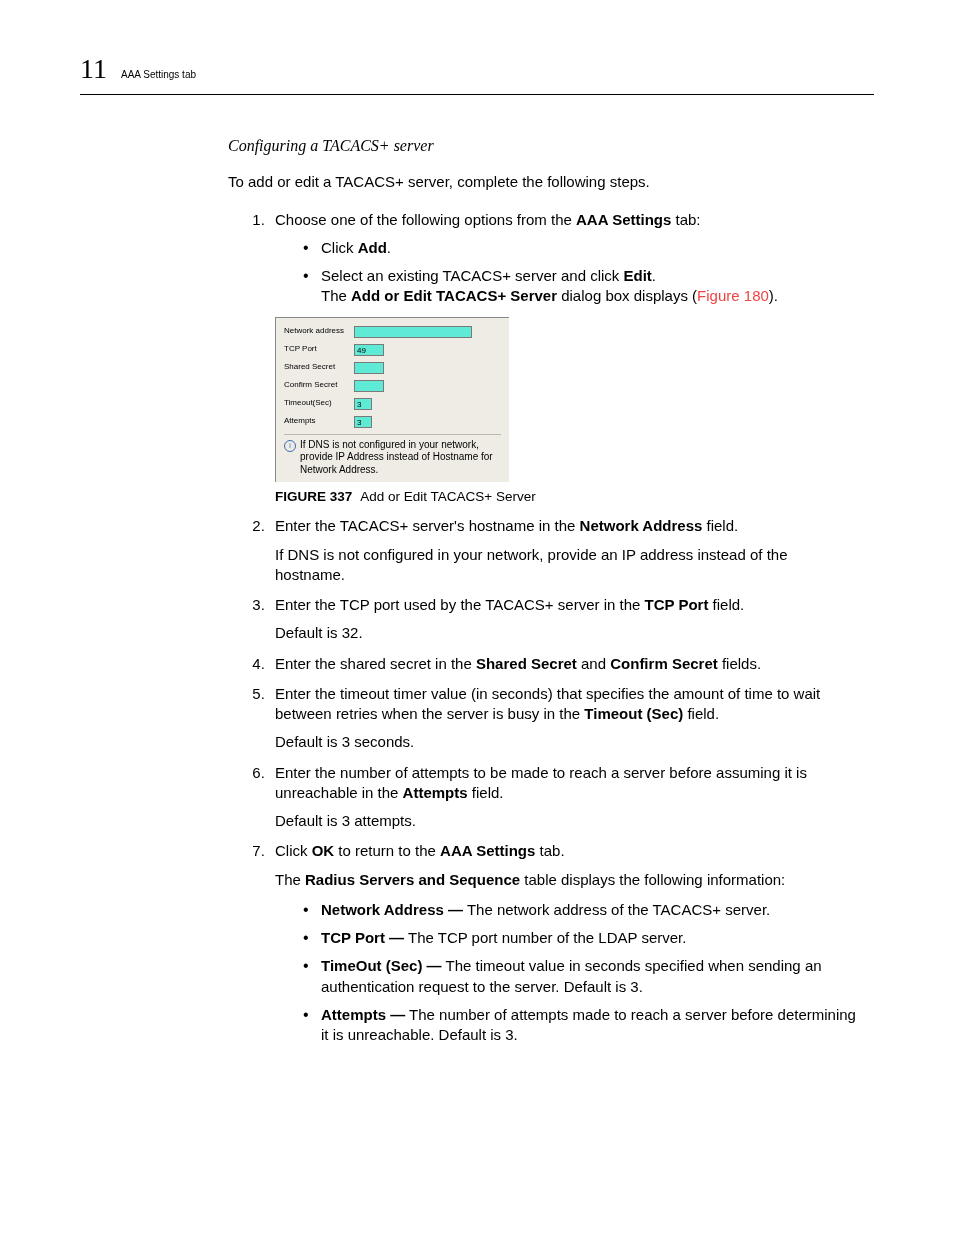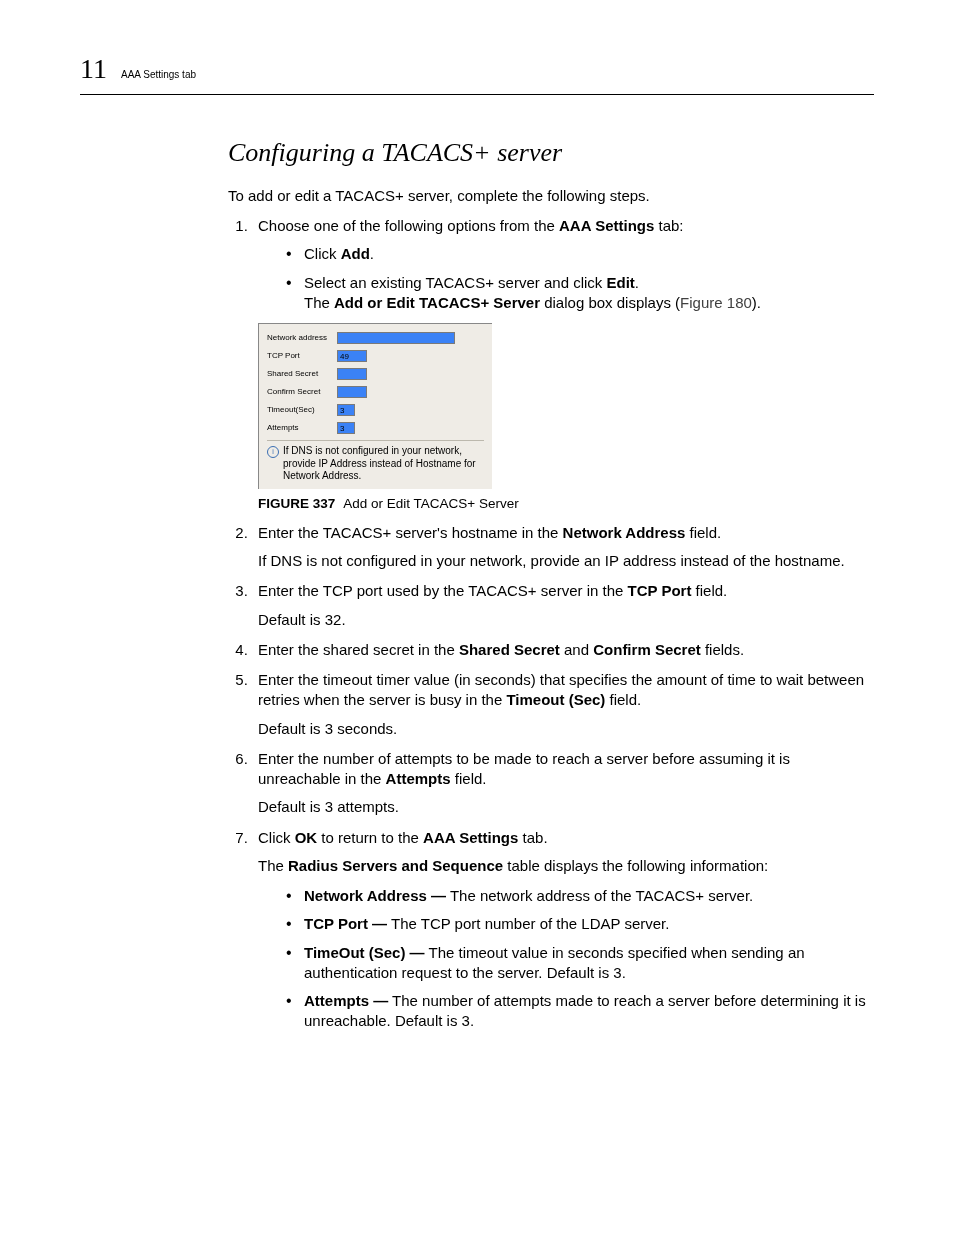--- a/index.html
+++ b/index.html
@@ -38,27 +38,27 @@
     font-size: 10px;
   }
   .content {
     margin-left: 148px;
     margin-right: 0;
   }
   h2.section-title {
     font-family: Georgia, "Times New Roman", serif;
     font-style: italic;
     font-weight: 400;
-    font-size: 26px;
+    font-size: 16px;
     margin: 0 0 16px 0;
   }
   p { margin: 0 0 10px 0; }
   ol.steps {
     list-style: decimal;
-    margin: 0;
+    margin: 17px;
     padding-left: 24px;
   }
   ol.steps > li {
     margin-bottom: 10px;
     padding-left: 6px;
   }
   ol.steps > li > p { margin-top: 8px; }
   ul.bullets {
     list-style: none;
     margin: 8px 0 8px 28px;
@@ -72,21 +72,21 @@
   ul.bullets > li::before {
     content: "•";
     position: absolute;
     left: 0;
     top: 0;
     font-size: 16px;
     line-height: 1.2;
   }
   .sub-indent { margin-left: 28px; }
   .bold { font-weight: 700; }
-  .link { color: #404040; }
+  .link { color: #ef4444; }
   .figlabel { font-size: 13.5px; margin-top: 6px; }
   .figlabel .fig-cap { font-weight: 400; margin-left: 8px; }
 
   
   .dialog-wrap {
     margin: 10px 0 6px 0;
   }
   .dialog {
     border: 1px solid #888;
     border-right: none;
@@ -102,21 +102,21 @@
   .dlg-row {
     display: flex;
     align-items: center;
     margin-bottom: 6px;
   }
   .dlg-label {
     width: 70px;
     flex: 0 0 70px;
   }
   .dlg-input {
-    background: #3b82f6;
+    background: #5eead4;
     border: 1px solid #7a7a7a;
     height: 12px;
     box-sizing: border-box;
     padding: 0 2px;
     font-size: 8px;
     line-height: 12px;
   }
   .w-wide { width: 118px; }
   .w-sm   { width: 30px; }
   .w-xs   { width: 18px; }

